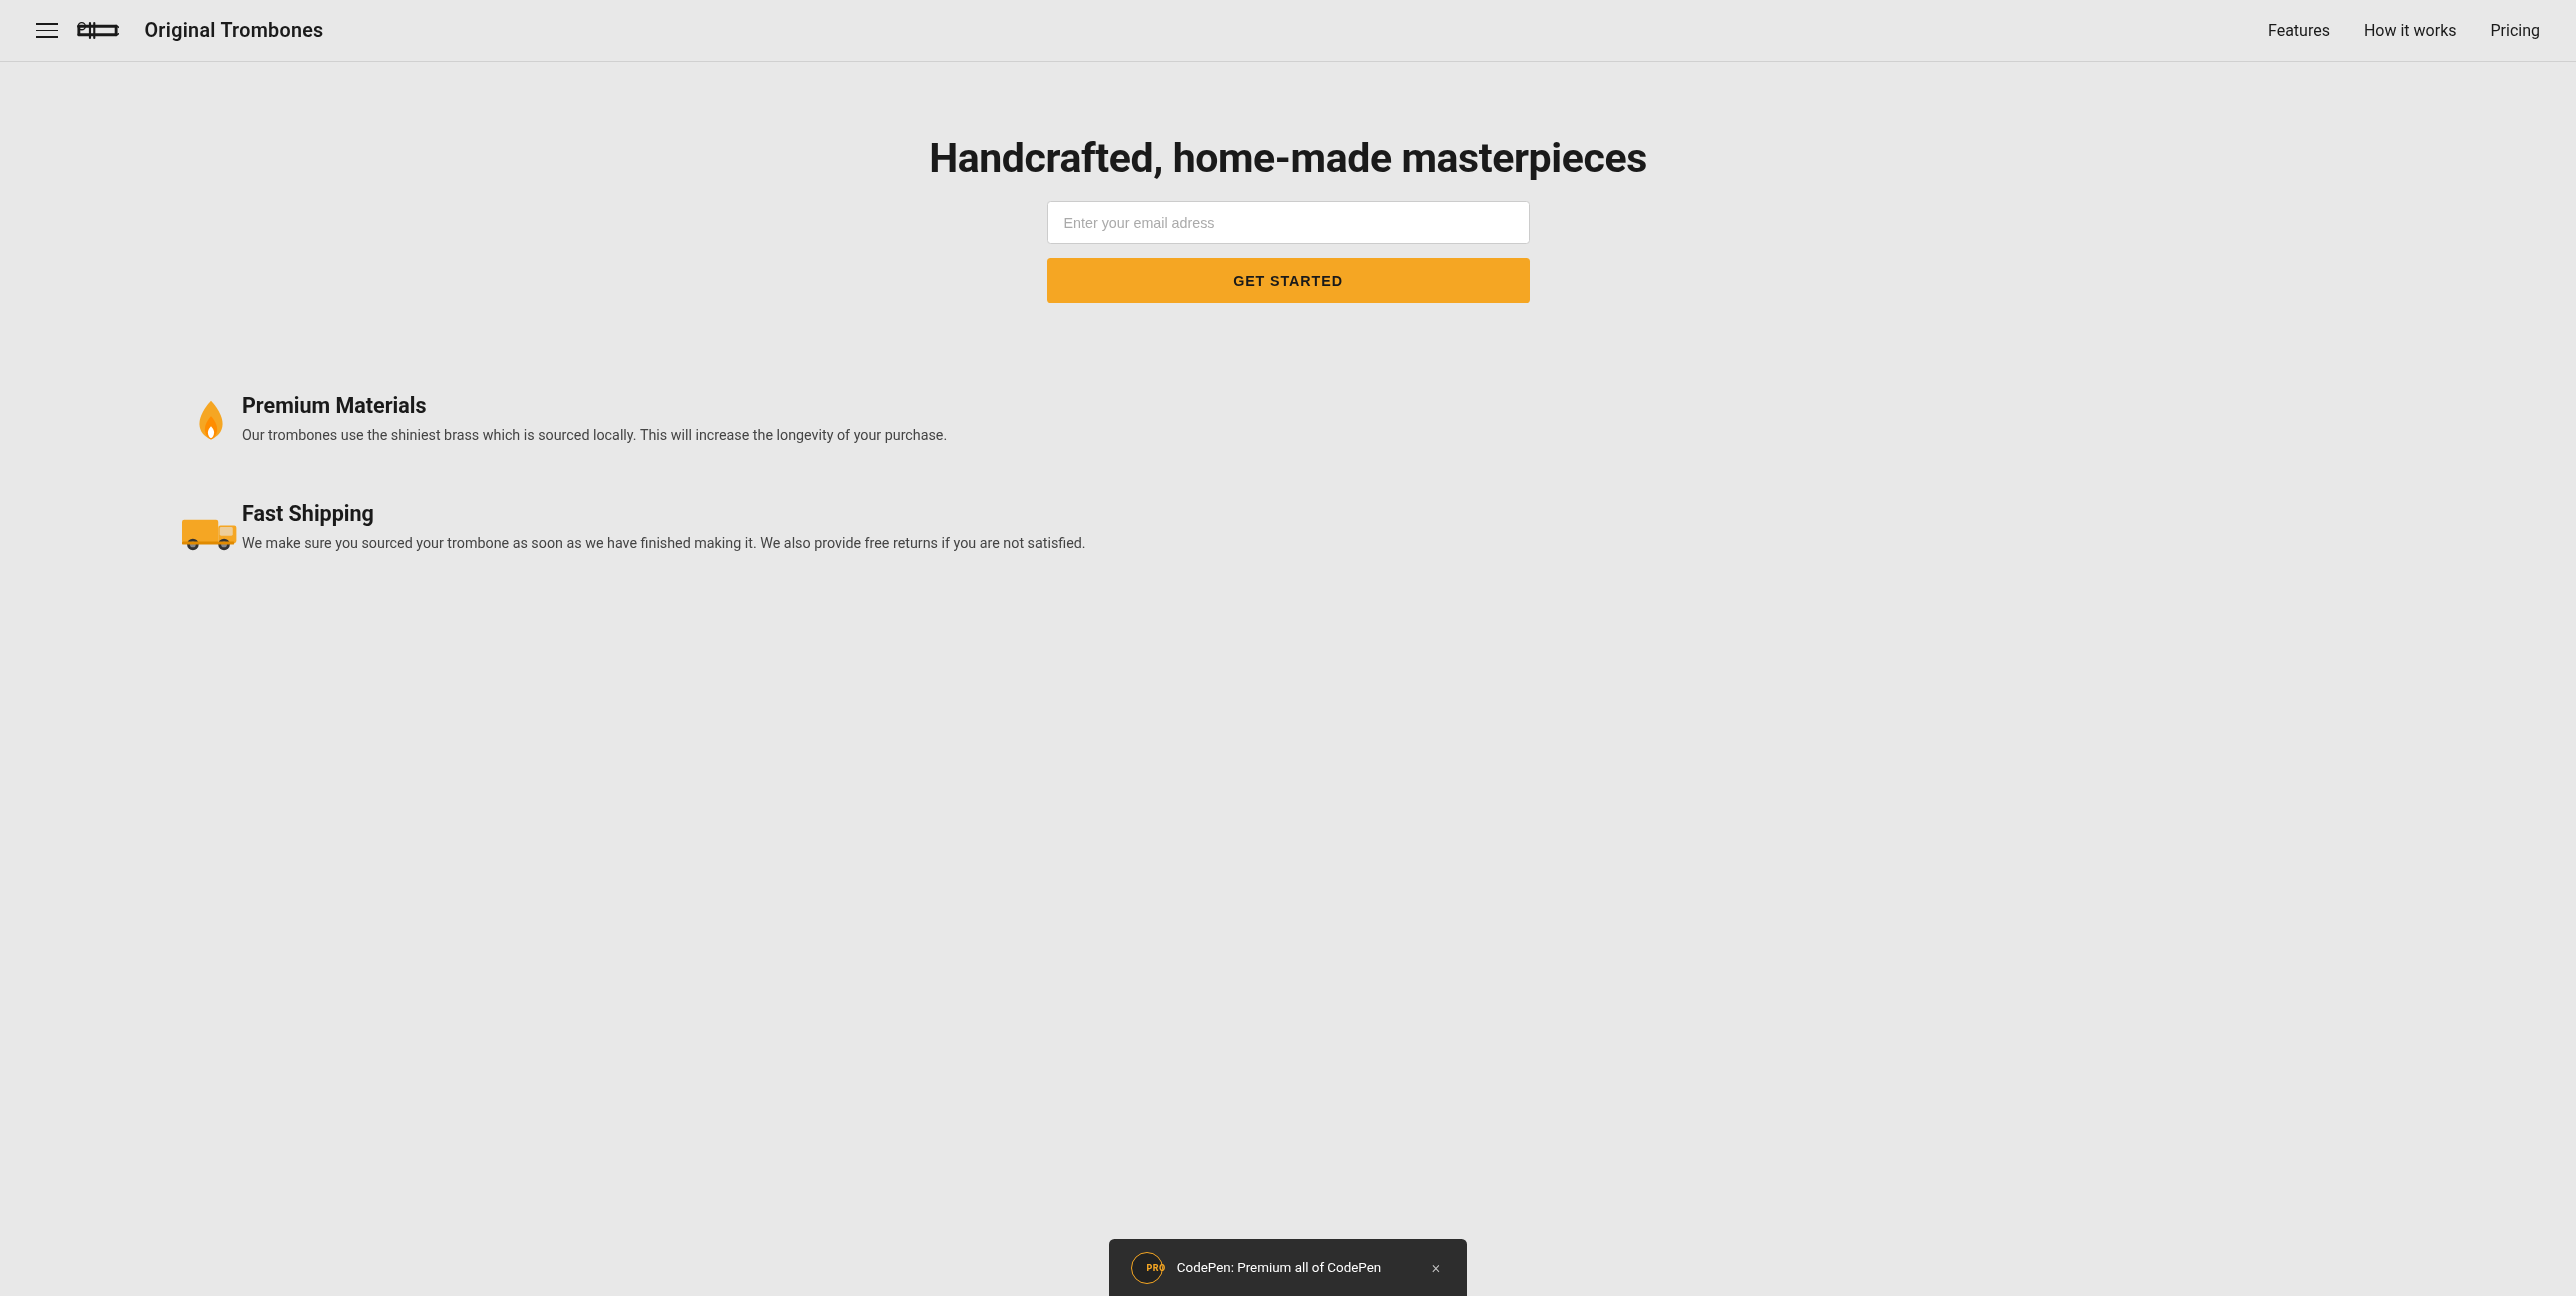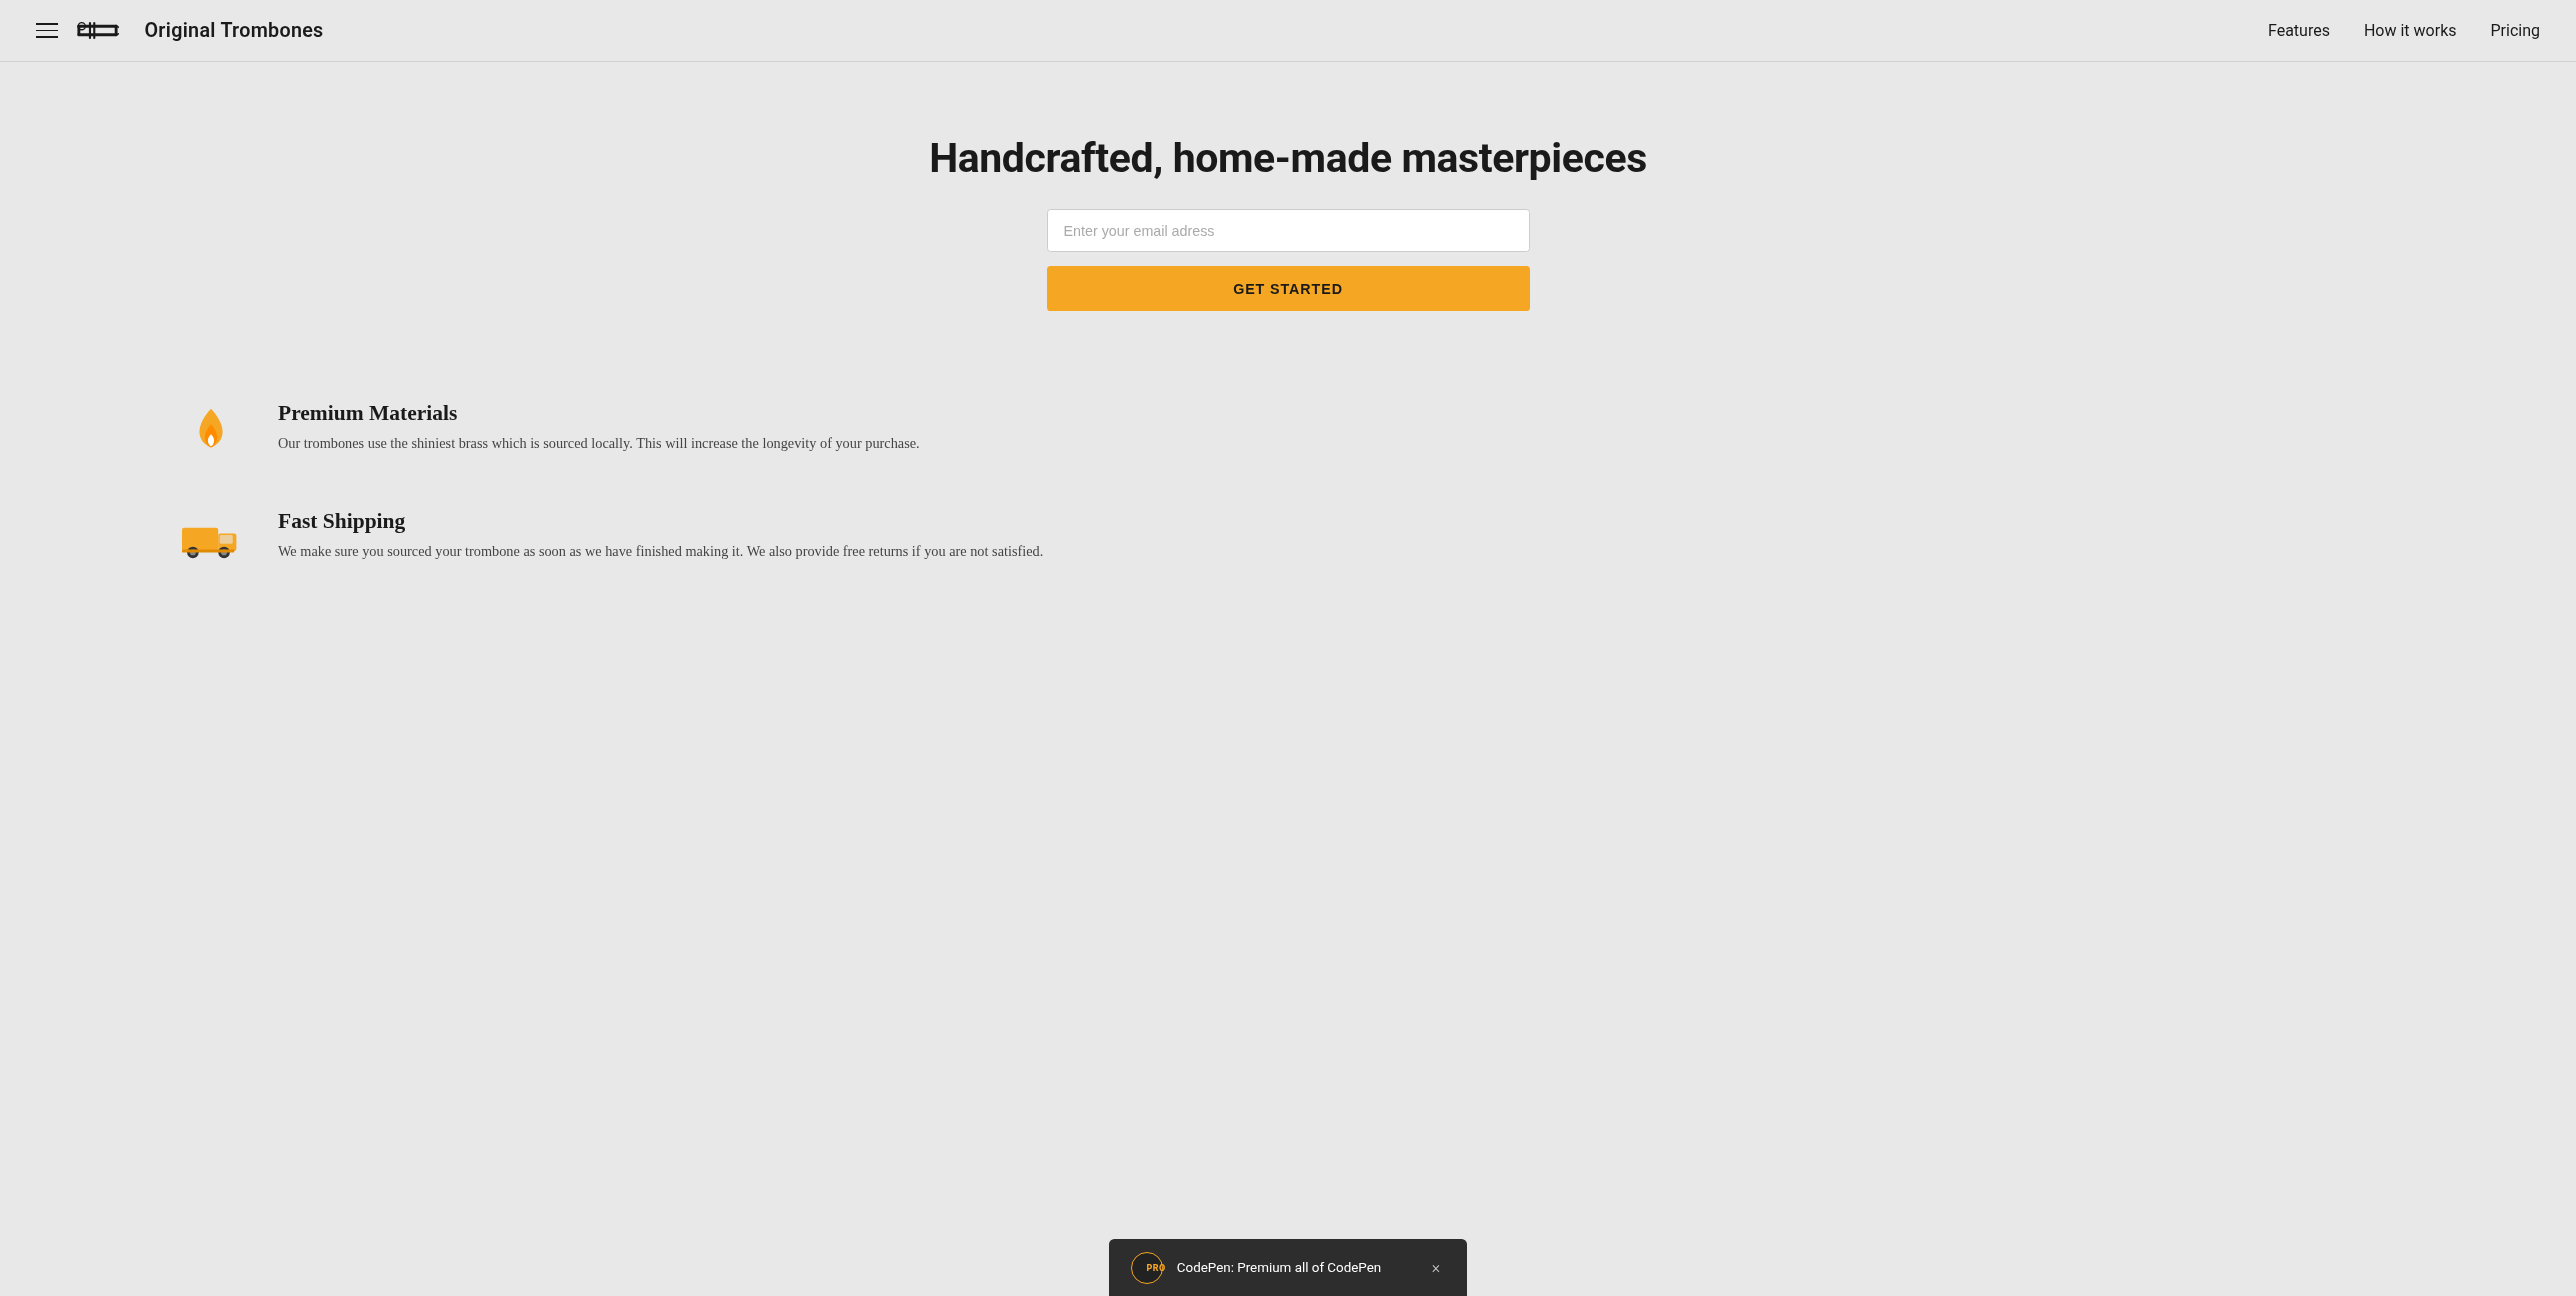--- a/index.html
+++ b/index.html
@@ -83,21 +83,21 @@
       flex-direction: column;
       align-items: center;
       padding: 72px 36px 54px;
       text-align: center;
     }
 
     .hero-title {
       font-size: 41px;
       font-weight: 700;
       color: #1a1a1a;
-      margin-bottom: 27px;
+      margin-bottom: 19px;
       letter-spacing: -0.4px;
     }
 
     .email-input {
       width: 483px;
       padding: 12.5px 16px;
       font-size: 14.3px;
       border: 0.9px solid #ccc;
       border-radius: 3.6px;
       background: #fff;
@@ -128,22 +128,20 @@
     .features {
       padding: 36px 179px 54px;
       display: flex;
       flex-direction: column;
       gap: 45px;
     }
 
     .feature-item {
       display: flex;
       align-items: flex-start;
-      gap: 36px;
-      font-family: Liberation Serif, serif;
     }
 
     .feature-icon {
       width: 63px;
       height: 63px;
       flex-shrink: 0;
       display: flex;
       align-items: center;
       justify-content: center;
     }

